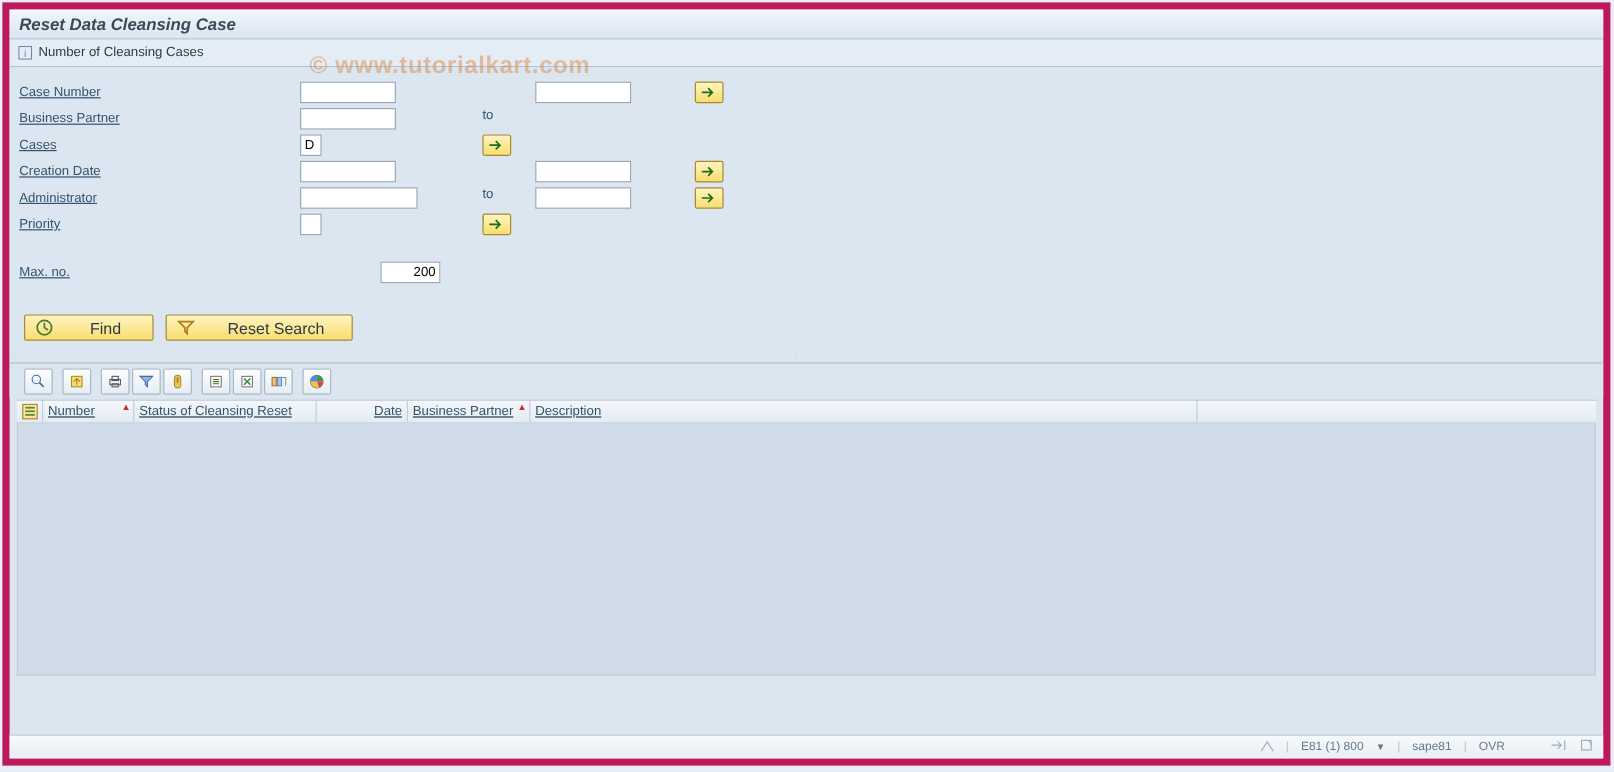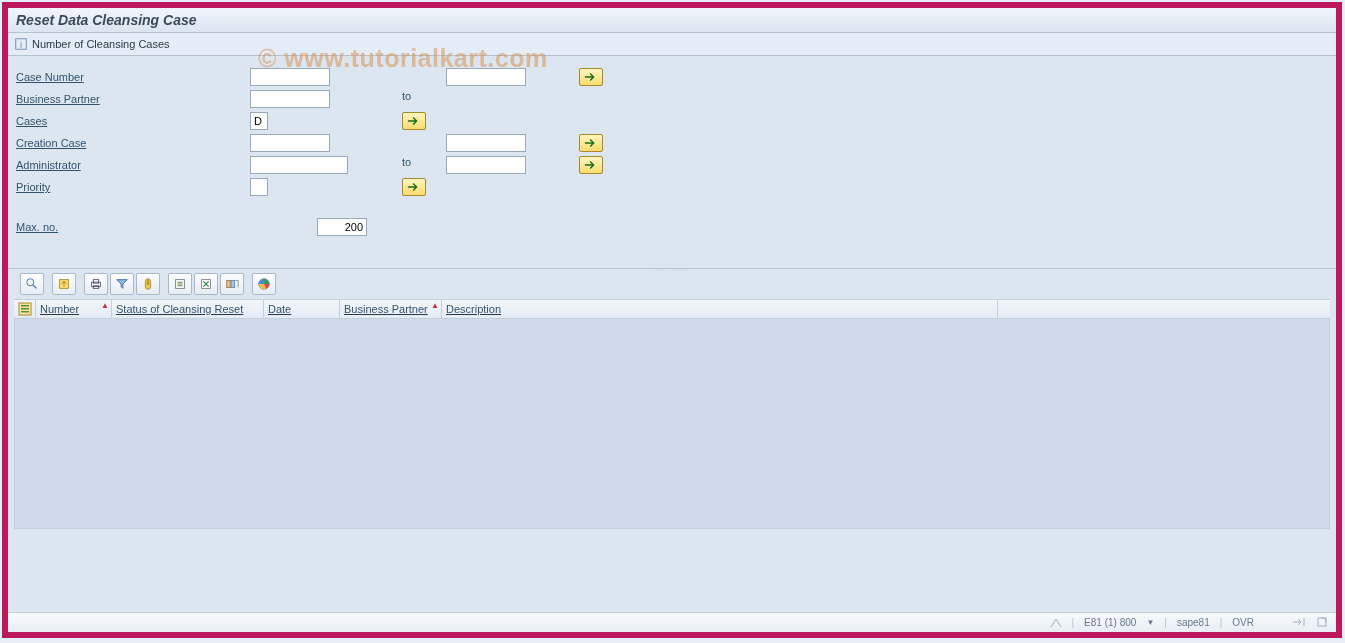--- a/index.html
+++ b/index.html
@@ -87,21 +87,21 @@
     .find-btn .txt { flex: 1; text-align: center; color: #2b3a4a; }
     .arrow-icon svg { width: 14px; height: 10px; }
     .gap-row { height: 18px; }
     .buttons-row { display: flex; gap: 10px; padding: 6px 0 6px 6px; }
     .find-btn.w100 { width: 108px; }
     .find-btn.w150 { width: 156px; }
     .watermark {
       position: absolute;
       top: 36px; left: 250px;
       color: rgba(216,140,70,0.5);
-      font-size: 25px;
+      font-size: 20px;
       font-weight: bold;
       pointer-events: none;
       letter-spacing: 0.5px;
     }
     .splitter {
       height: 6px;
       text-align: center;
       font-size: 6px;
       color: #9fb0c0;
       letter-spacing: 2px;
@@ -150,21 +150,21 @@
       color: #33546e;
       position: relative;
       cursor: pointer;
     }
     .sort-ind {
       position: absolute; right: 2px; top: 1px;
       font-size: 8px; color: #c53030;
     }
     .col.c-number { width: 76px; }
     .col.c-status { width: 152px; }
-    .col.c-date { width: 76px; }
+    .col.c-date { width: 76px; justify-content: flex-end; }
     .col.c-bp { width: 102px; }
     .col.c-desc { width: 556px; }
     .alv-body {
       margin: 0 6px;
       height: 210px;
       background: #cfdbe8;
       border-left: 1px solid #c3cfda;
       border-right: 1px solid #c3cfda;
       border-bottom: 1px solid #c3cfda;
     }
@@ -236,21 +236,21 @@
       <input class="inp w30" value="D" style="">
       <div style="width:126px"></div>
       <button class="yellow-btn arrow-icon">
         <svg viewBox="0 0 16 10">
             <path d="M1 5 L10 5 M7 1 L11 5 L7 9" stroke="#1a6b1a" stroke-width="1.6" fill="none"></path>
           </svg>
       </button>
     </div>
 
     <div class="row">
-      <div class="lbl">Creation Case</div>
+      <div class="lbl">Creation Date</div>
       <input class="inp w80" value="" style="">
       <div class="to-spacer"></div>
       <div class="to-col">to</div>
       <input class="inp w80" value="" style="">
       <div class="range-spacer"></div>
       <button class="yellow-btn arrow-icon">
         <svg viewBox="0 0 16 10">
             <path d="M1 5 L10 5 M7 1 L11 5 L7 9" stroke="#1a6b1a" stroke-width="1.6" fill="none"></path>
           </svg>
       </button>
@@ -281,20 +281,39 @@
       </button>
     </div>
     <div class="gap-row"></div>
 
     <div class="row">
       <div class="lbl" style="width:262px">Max. no.</div>
       <input class="inp w50" style="text-align: right; margin-left: 37px;" value="200">
     </div>
     <div class="gap-row"></div>
 
+    <div class="buttons-row">
+      <button class="find-btn w100">
+        <span class="ico-box">
+          <svg viewBox="0 0 16 16">
+              <circle cx="8" cy="8" r="6" fill="none" stroke="#4a7a2a" stroke-width="1.4"></circle>
+              <path d="M8 4 L8 8 L11 10" stroke="#4a7a2a" stroke-width="1.4" fill="none"></path>
+            </svg>
+        </span>
+        <span class="txt">Find</span>
+      </button>
+      <button class="find-btn w150">
+        <span class="ico-box">
+          <svg viewBox="0 0 16 16">
+              <path d="M2 3 L14 3 L9 8 L9 13 L7 11 L7 8 Z" fill="none" stroke="#b07a20" stroke-width="1.4"></path>
+            </svg>
+        </span>
+        <span class="txt">Reset Search</span>
+      </button>
+    </div>
   </div>
 
   <div class="splitter">· · · · ·</div>
 
   <div class="alv-toolbar">
     <button class="tbtn" title="Details">
       <svg viewBox="0 0 16 16">
           <circle cx="6" cy="6" r="4" fill="none" stroke="#3a6aaa"></circle>
           <path d="M9 9 L13 13" stroke="#3a6aaa" stroke-width="1.5"></path>
         </svg>

